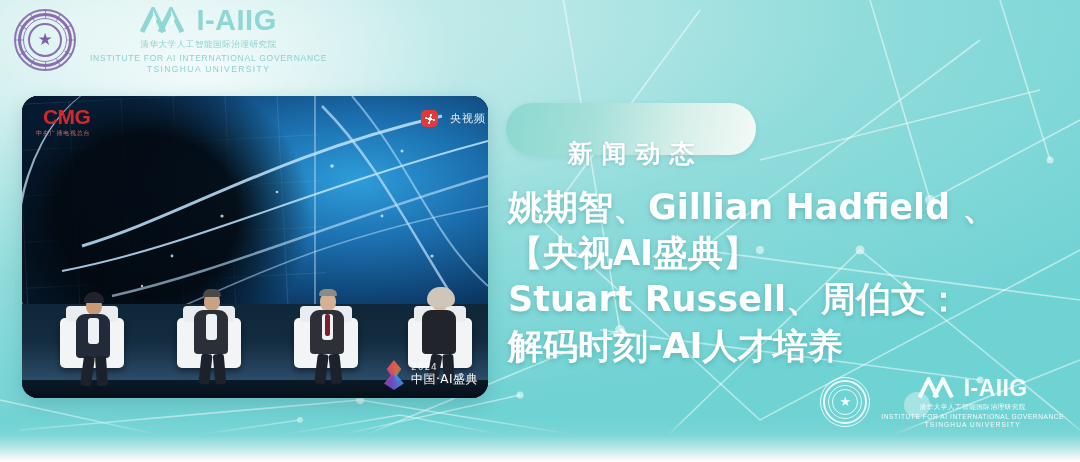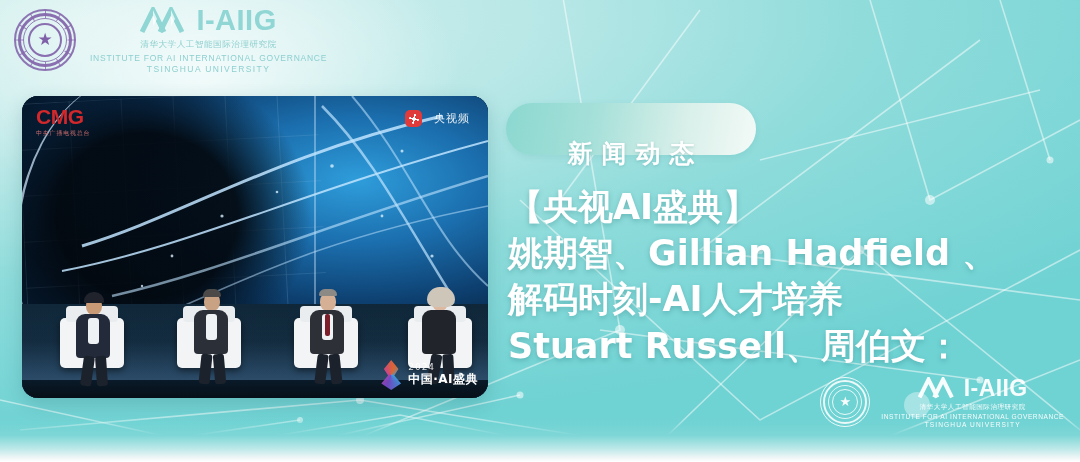--- a/index.html
+++ b/index.html
@@ -86,38 +86,38 @@
     background:linear-gradient(to bottom,rgba(120,180,225,0) 0%,rgba(120,180,225,.10) 50%,rgba(150,200,235,.22) 100%);}
   .ph-stagefront{position:absolute;left:0;right:0;bottom:0;height:18px;background:linear-gradient(to bottom,#0a1a28,#060f18);}
   .chair{position:absolute;bottom:30px;width:64px;height:50px;background:#f2f4f6;border-radius:5px;
     box-shadow:0 3px 6px rgba(0,0,0,.45);}
   .chair:after{content:"";position:absolute;left:6px;right:6px;top:-12px;height:16px;background:#e9edf0;border-radius:4px;}
   .person{position:absolute;bottom:36px;}
   .p-head{position:absolute;width:16px;height:19px;border-radius:50% 50% 45% 45%;}
   .p-body{position:absolute;width:34px;height:44px;border-radius:9px 9px 4px 4px;}
   .p-shirt{position:absolute;width:11px;height:26px;background:#eef2f5;border-radius:3px;}
   .p-leg{position:absolute;width:11px;height:30px;background:#1c222c;border-radius:3px;}
-  .cmg{position:absolute;left:14px;top:10px;}
+  .cmg{position:absolute;left:14px;top:10px;text-align:right;}
   .cmg-txt{font-size:21px;font-weight:700;color:#d2282b;letter-spacing:-.5px;line-height:1;
            font-family:"Liberation Sans",sans-serif;}
   .cmg-sub{font-size:6px;color:#c96a6c;letter-spacing:.8px;margin-top:2px;font-family:"DejaVu Sans",sans-serif;}
-  .cctv{position:absolute;right:18px;top:14px;display:flex;align-items:center;gap:12px;}
+  .cctv{position:absolute;right:2px;top:14px;display:flex;align-items:center;gap:12px;}
   .cctv-ico{width:17px;height:17px;border-radius:5px;background:#e03a3a;position:relative;}
   .cctv-ico:after{content:"";position:absolute;left:50%;top:50%;transform:translate(-50%,-50%);
     width:10px;height:10px;border-radius:50%;
     background:radial-gradient(circle,#fff 0 2px,transparent 2px),
                conic-gradient(#fff 0 8%,transparent 8% 25%,#fff 25% 33%,transparent 33% 50%,#fff 50% 58%,transparent 58% 75%,#fff 75% 83%,transparent 83%);}
   .cctv-txt{font-size:11px;color:rgba(255,255,255,.88);font-family:"DejaVu Sans",sans-serif;letter-spacing:1px;}
   .gala{position:absolute;right:10px;bottom:8px;display:flex;align-items:center;gap:4px;}
   .gala-emblem{width:26px;height:30px;
     background:conic-gradient(from 200deg,#7a4bd0,#d8409a,#f06a2a,#3aa7e8,#7a4bd0);
     clip-path:polygon(50% 0%,78% 30%,62% 52%,88% 78%,50% 100%,12% 78%,38% 52%,22% 30%);opacity:.9;}
   .gala-txt{display:flex;flex-direction:column;line-height:1.1;}
   .gala-l1{font-size:9px;color:rgba(255,255,255,.85);letter-spacing:1px;font-family:"DejaVu Sans",sans-serif;}
-  .gala-l2{font-size:12px;color:#fff;font-weight:700;letter-spacing:.5px;font-family:"DejaVu Sans",sans-serif;}
+  .gala-l2{font-size:12px;color:#fff;font-weight:400;letter-spacing:.5px;font-family:"DejaVu Sans",sans-serif;}
 
   
   .badge{
     position:absolute;left:506px;top:103px;width:250px;height:52px;border-radius:26px;
     background:linear-gradient(100deg,#8bd8d0 0%,#a5e0d9 35%,#d8efe9 70%,#f3faf7 100%);
     display:flex;align-items:center;justify-content:center;
     box-shadow:0 2px 6px rgba(40,120,120,.10);
   }
   .badge-txt{
     font-size:25px;font-weight:700;color:#ffffff;letter-spacing:9px;text-indent:9px;
@@ -317,24 +317,24 @@
         <div class="gala-l2">中国·AI盛典</div>
       </div>
     </div>
   </div>
 
   <div class="badge">
     <span class="badge-txt">新闻动态</span>
   </div>
 
   <div class="title">
+    <div class="tline t2">姚期智、Gillian Hadfield 、</div>
     <div class="tline t1">【央视AI盛典】</div>
-    <div class="tline t2">姚期智、Gillian Hadfield 、</div>
+    <div class="tline t3">Stuart Russell、周伯文：</div>
     <div class="tline t4">解码时刻-AI人才培养</div>
-    <div class="tline t3">Stuart Russell、周伯文：</div>
   </div>
 
   <div class="wm-blob"></div>
   <div class="wm">
     <div class="wm-seal">
       <div class="wm-ring"></div>
       <div class="wm-ring2"></div>
       <div class="wm-ring3"></div>
       <div class="wm-inner"></div>
       <div class="wm-star">★</div>

